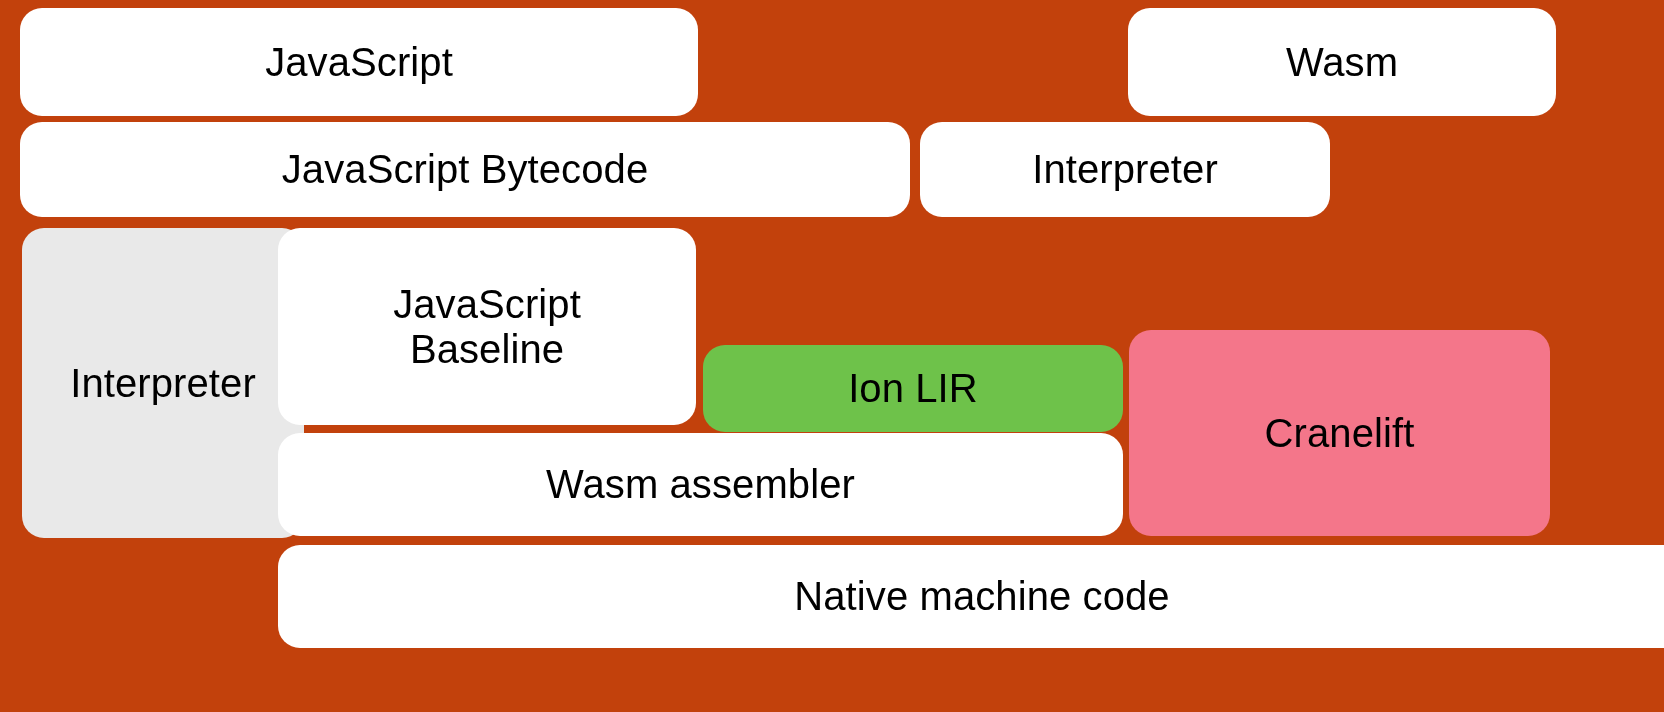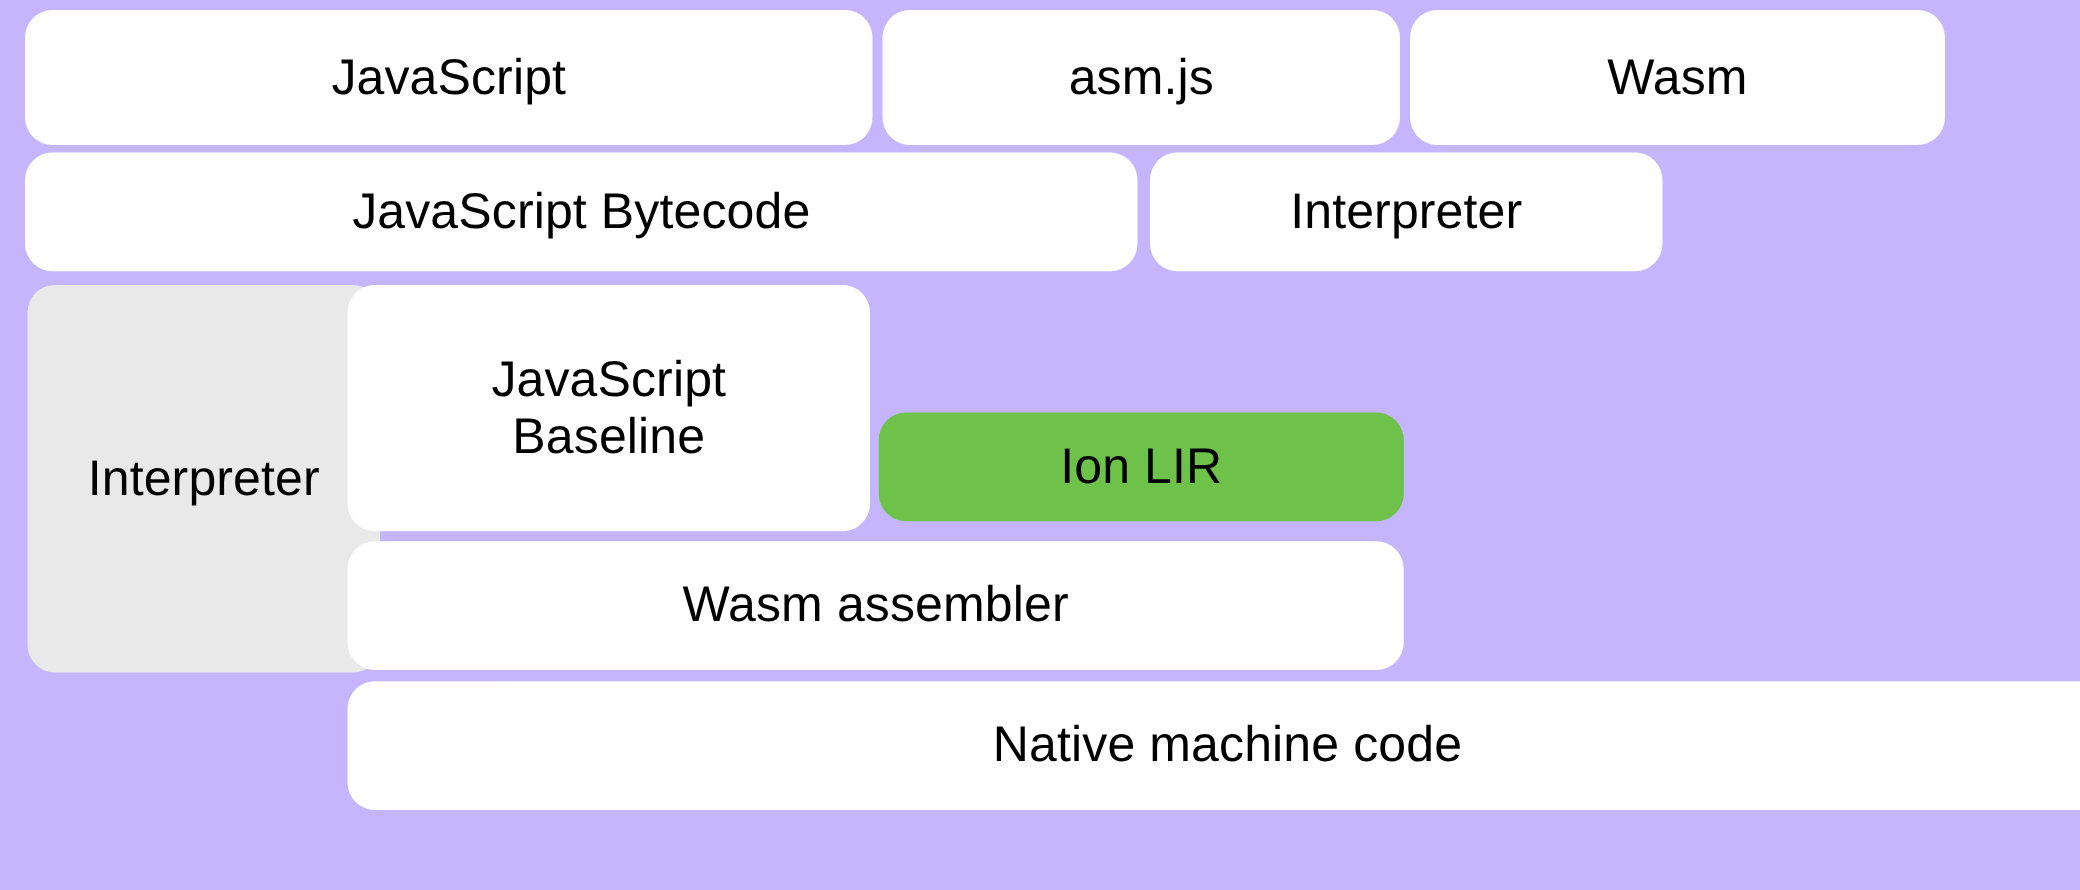--- a/index.html
+++ b/index.html
@@ -8,21 +8,21 @@
     padding: 0;
     background: #000000;
   }
   body {
     font-family: "Liberation Sans", sans-serif;
   }
   #diagram {
     position: relative;
     width: 1664px;
     height: 712px;
-    background: #c4b5fd;
+    background: #c2410c;
     overflow: hidden;
   }
   .node {
     position: absolute;
     box-sizing: border-box;
     display: flex;
     align-items: center;
     justify-content: center;
     text-align: center;
     border-radius: 22px;
@@ -47,48 +47,48 @@
   #n-wasm              { left: 1128px; top: 8px;   width: 428px; height: 108px; }
 
   
   #n-js-bytecode       { left: 20px;   top: 122px; width: 890px; height: 95px; }
   #n-baldrmonkey       { left: 920px;  top: 122px; width: 410px; height: 95px; }
 
   
   #n-interpreter       { left: 22px;   top: 228px; width: 282px; height: 310px; }
   #n-js-baseline       { left: 278px;  top: 228px; width: 418px; height: 197px; }
   #n-ion-mir           { left: 703px;  top: 228px; width: 420px; height: 92px; }
-  #n-ion-lir           { left: 703px;  top: 330px; width: 420px; height: 87px; }
+  #n-ion-lir           { left: 703px;  top: 345px; width: 420px; height: 87px; }
   #n-cranelift         { left: 1129px; top: 330px; width: 421px; height: 206px; }
   #n-macro-assembler   { left: 278px;  top: 433px; width: 845px; height: 103px; }
 
   
   #n-native-machine    { left: 278px;  top: 545px; width: 1408px; height: 103px; }
 </style>
 </head>
 <body>
 
 <div id="diagram">
 
   <div class="node white" id="n-javascript">JavaScript</div>
 
-  <div class="node white" id="n-asmjs">asm.js</div>
 
   <div class="node white" id="n-wasm">Wasm</div>
 
   <div class="node white" id="n-js-bytecode">JavaScript Bytecode</div>
 
   <div class="node white" id="n-baldrmonkey">Interpreter</div>
 
   <div class="node grey" id="n-interpreter">Interpreter</div>
 
   <div class="node white" id="n-js-baseline">JavaScript
 Baseline</div>
 
 
   <div class="node green" id="n-ion-lir">Ion LIR</div>
 
+  <div class="node pink" id="n-cranelift">Cranelift</div>
 
   <div class="node white" id="n-macro-assembler">Wasm assembler</div>
 
   <div class="node white" id="n-native-machine">Native machine code</div>
 
 </div>
 
 </body></html>

